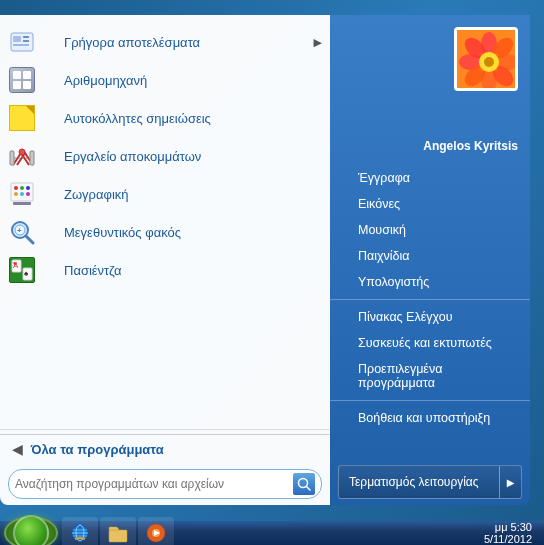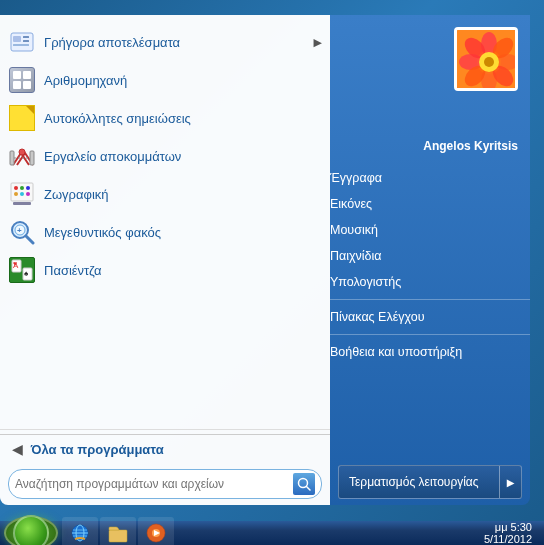--- a/index.html
+++ b/index.html
@@ -68,20 +68,21 @@
       flex-shrink: 0;
       display: flex;
       align-items: center;
       justify-content: center;
     }
 
     .menu-label {
       color: #1a5a9a;
       font-size: 13px;
       flex: 1;
+      margin-left: 20px;
     }
 
     .menu-arrow {
       color: #555;
       font-size: 11px;
     }
 
     .divider {
       height: 1px;
       background: #ddd;
@@ -183,21 +184,21 @@
       margin-top: 44px;
     }
 
     .right-links {
       flex: 1;
       padding: 4px 0;
     }
 
     .right-link {
       display: block;
-      padding: 6px 0;
+      padding: 6px 28px;
       color: white;
       font-size: 12.5px;
       cursor: pointer;
       text-decoration: none;
     }
 
     .right-divider {
       height: 1px;
       background: rgba(255,255,255,0.3);
       margin: 4px 0;
@@ -511,20 +512,22 @@
       </div>
 
       <div class="right-links">
         <a class="right-link">Έγγραφα</a>
         <a class="right-link">Εικόνες</a>
         <a class="right-link">Μουσική</a>
         <a class="right-link">Παιχνίδια</a>
         <a class="right-link">Υπολογιστής</a>
         <div class="right-divider"></div>
         <a class="right-link">Πίνακας Ελέγχου</a>
+        <a class="right-link">Συσκευές και εκτυπωτές</a>
+        <a class="right-link">Προεπιλεγμένα προγράμματα</a>
         <div class="right-divider"></div>
         <a class="right-link">Βοήθεια και υποστήριξη</a>
       </div>
 
       <div class="shutdown-row">
         <div class="shutdown-btn">Τερματισμός λειτουργίας</div>
         <div class="shutdown-arrow">▶</div>
       </div>
 
     </div>

